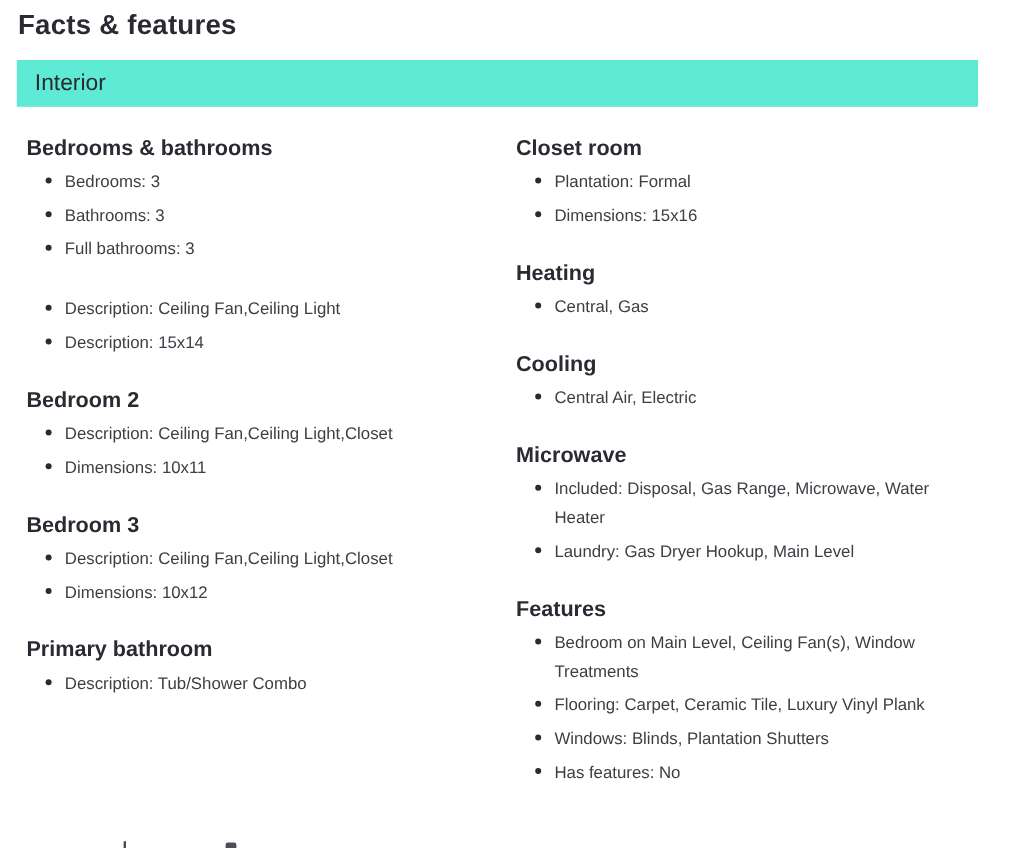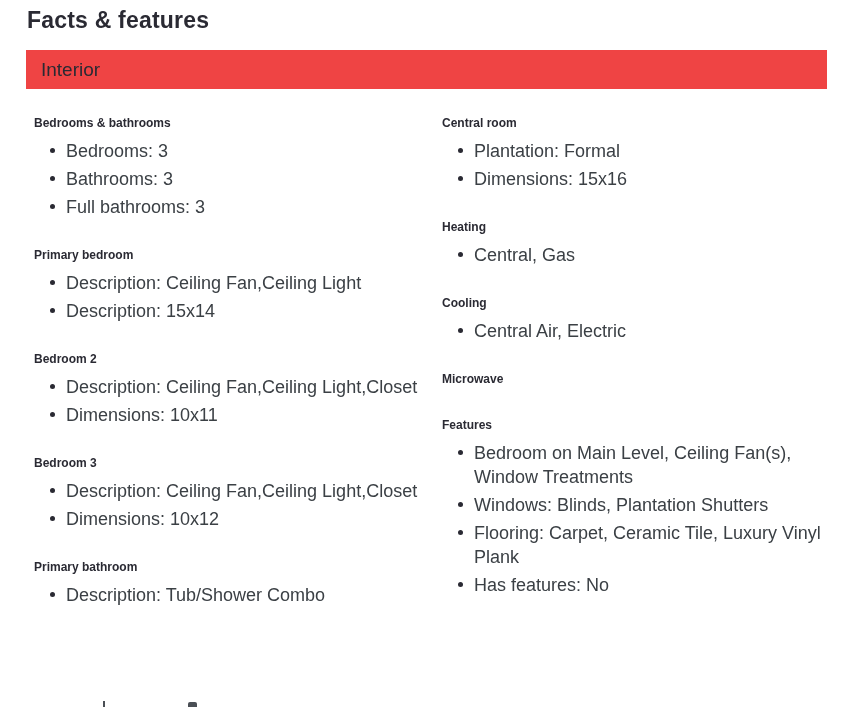--- a/index.html
+++ b/index.html
@@ -13,36 +13,35 @@
     overflow: hidden;
     position: relative;
     font-family: "Liberation Sans", sans-serif;
     color: #3b4045;
     -webkit-font-smoothing: antialiased;
   }
   .page {
     position: relative;
     width: 715px;
     height: 707px;
-    padding-left: 12px;
   }
   .page-title {
     margin: 0;
     padding: 6px 0 0 15px;
     font-size: 23px;
     line-height: 28px;
     font-weight: 700;
     color: #2a2a33;
     letter-spacing: 0.2px;
   }
   .section-bar {
     margin: 16px 0 0 14px;
     width: 801px;
     height: 39px;
-    background: #ef4444;
+    background: #5eead4;
     display: flex;
     align-items: center;
     box-sizing: border-box;
     padding-left: 15px;
   }
   .section-bar-label {
     font-size: 19px;
     line-height: 19px;
     font-weight: 400;
     color: #2a2a33;
@@ -52,34 +51,34 @@
     grid-template-columns: 393px 385px;
     column-gap: 15px;
     padding-left: 22px;
     margin-top: 24px;
   }
   .facts-group {
     margin-bottom: 26px;
   }
   .facts-group-heading {
     margin: 0 0 6px 0;
-    font-size: 12px;
+    font-size: 18px;
     line-height: 20px;
     font-weight: 700;
     color: #2a2a33;
   }
   .facts-list {
     margin: 0;
     padding: 0;
     list-style: none;
   }
   .facts-list li {
     position: relative;
     padding-left: 32px;
-    font-size: 18px;
+    font-size: 14px;
     line-height: 24px;
     margin-bottom: 4px;
     color: #3b4045;
   }
   .bullet-dot {
     position: absolute;
     left: 16px;
     top: 9px;
     width: 5px;
     height: 5px;
@@ -109,21 +108,20 @@
     <div class="col">
         <section class="facts-group">
           <h3 class="facts-group-heading">Bedrooms &amp; bathrooms</h3>
           <ul class="facts-list">
             <li><span class="bullet-dot"></span><span>Bedrooms: 3</span></li>
             <li><span class="bullet-dot"></span><span>Bathrooms: 3</span></li>
             <li><span class="bullet-dot"></span><span>Full bathrooms: 3</span></li>
           </ul>
         </section>
         <section class="facts-group">
-          <h3 class="facts-group-heading">Primary bedroom</h3>
           <ul class="facts-list">
             <li><span class="bullet-dot"></span><span>Description: Ceiling Fan,Ceiling Light</span></li>
             <li><span class="bullet-dot"></span><span>Description: 15x14</span></li>
           </ul>
         </section>
         <section class="facts-group">
           <h3 class="facts-group-heading">Bedroom 2</h3>
           <ul class="facts-list">
             <li><span class="bullet-dot"></span><span>Description: Ceiling Fan,Ceiling Light,Closet</span></li>
             <li><span class="bullet-dot"></span><span>Dimensions: 10x11</span></li>
@@ -138,47 +136,51 @@
         </section>
         <section class="facts-group">
           <h3 class="facts-group-heading">Primary bathroom</h3>
           <ul class="facts-list">
             <li><span class="bullet-dot"></span><span>Description: Tub/Shower Combo</span></li>
           </ul>
         </section>
       </div>
     <div class="col">
         <section class="facts-group">
-          <h3 class="facts-group-heading">Central room</h3>
+          <h3 class="facts-group-heading">Closet room</h3>
           <ul class="facts-list">
             <li><span class="bullet-dot"></span><span>Plantation: Formal</span></li>
             <li><span class="bullet-dot"></span><span>Dimensions: 15x16</span></li>
           </ul>
         </section>
         <section class="facts-group">
           <h3 class="facts-group-heading">Heating</h3>
           <ul class="facts-list">
             <li><span class="bullet-dot"></span><span>Central, Gas</span></li>
           </ul>
         </section>
         <section class="facts-group">
           <h3 class="facts-group-heading">Cooling</h3>
           <ul class="facts-list">
             <li><span class="bullet-dot"></span><span>Central Air, Electric</span></li>
           </ul>
         </section>
         <section class="facts-group">
           <h3 class="facts-group-heading">Microwave</h3>
+          <ul class="facts-list">
+            <li><span class="bullet-dot"></span><span>Included: Disposal, Gas Range, Microwave, Water Heater</span></li>
+            <li><span class="bullet-dot"></span><span>Laundry: Gas Dryer Hookup, Main Level</span></li>
+          </ul>
         </section>
         <section class="facts-group">
           <h3 class="facts-group-heading">Features</h3>
           <ul class="facts-list">
             <li><span class="bullet-dot"></span><span>Bedroom on Main Level, Ceiling Fan(s), Window Treatments</span></li>
+            <li><span class="bullet-dot"></span><span>Flooring: Carpet, Ceramic Tile, Luxury Vinyl Plank</span></li>
             <li><span class="bullet-dot"></span><span>Windows: Blinds, Plantation Shutters</span></li>
-            <li><span class="bullet-dot"></span><span>Flooring: Carpet, Ceramic Tile, Luxury Vinyl Plank</span></li>
             <li><span class="bullet-dot"></span><span>Has features: No</span></li>
           </ul>
         </section>
       </div>
   </div>
 
   <div class="clipped-frag f1"></div>
   <div class="clipped-frag f2"></div>
 
 </div>

